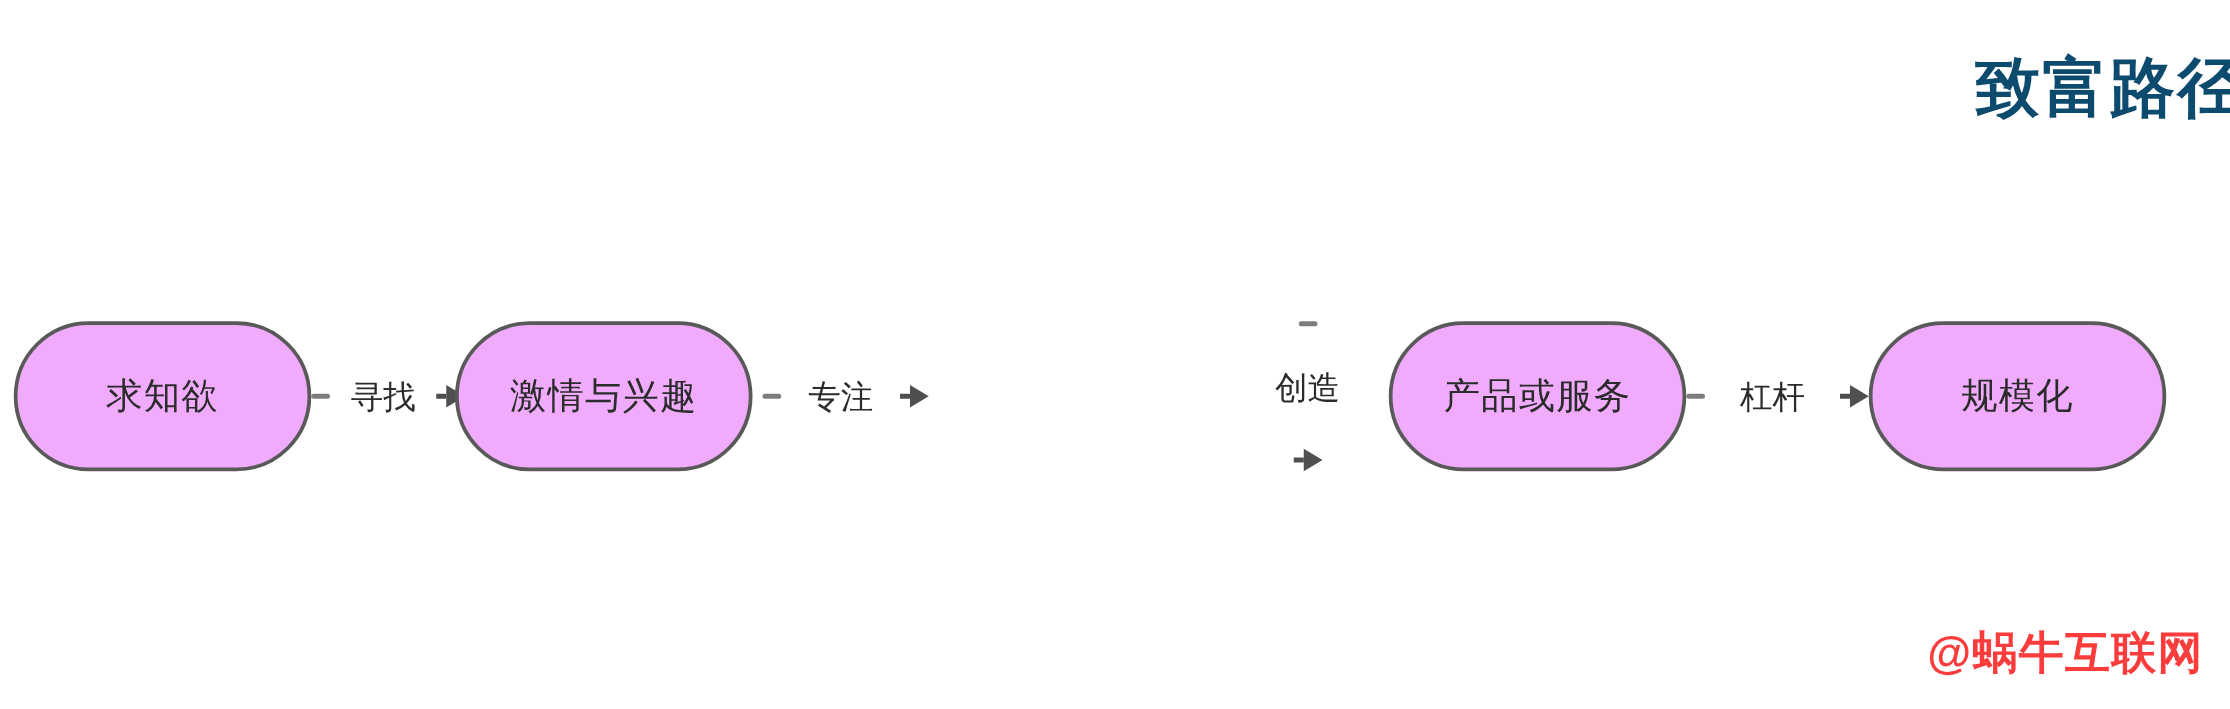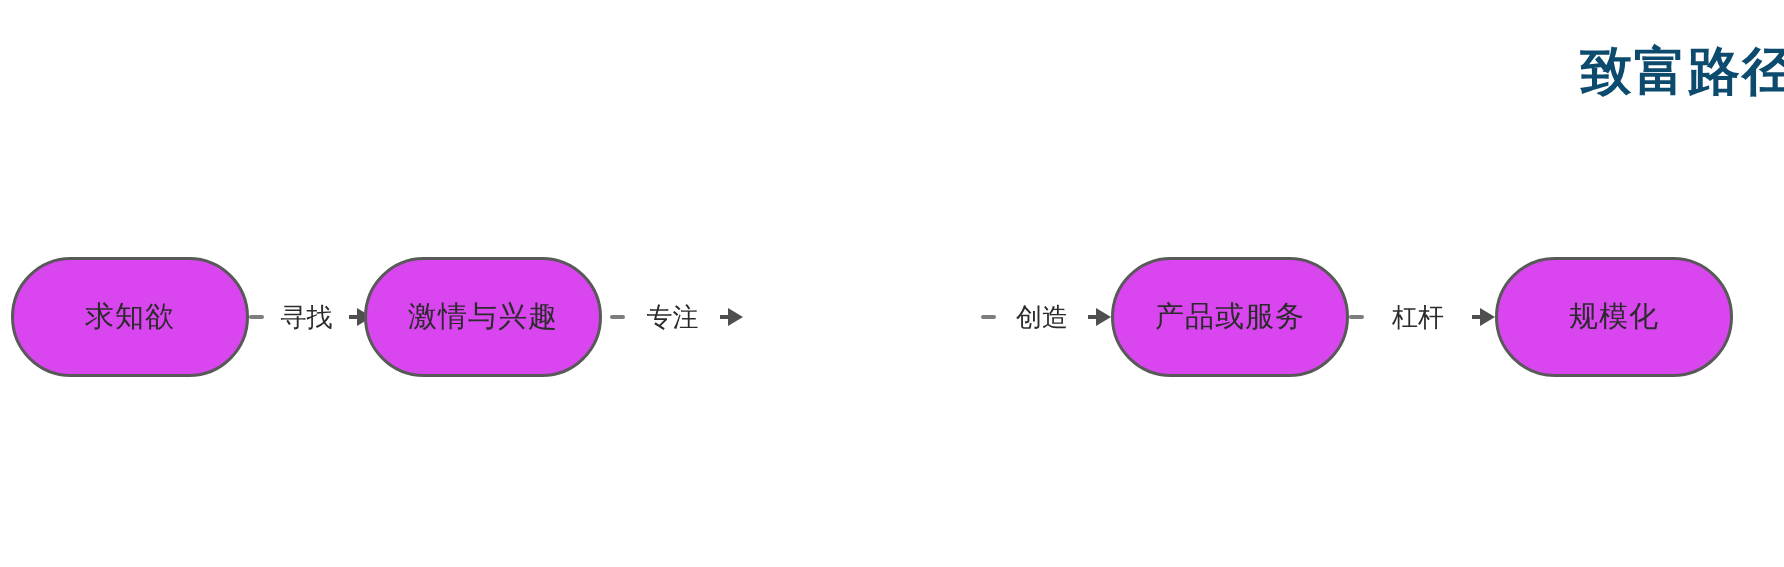--- a/index.html
+++ b/index.html
@@ -23,21 +23,21 @@
     font-weight: bold;
     color: #0c4a6e;
     letter-spacing: 2px;
   }
   .node {
     position: absolute;
     top: 257px;
     width: 238px;
     height: 120px;
     box-sizing: border-box;
-    background: #d946ef;
+    background: #f0abfc;
     border: 3px solid #595959;
     border-radius: 60px;
     display: flex;
     align-items: center;
     justify-content: center;
     font-size: 29px;
     color: #2b2b2b;
     letter-spacing: 1px;
     white-space: nowrap;
   }
@@ -50,21 +50,21 @@
     position: absolute;
     top: 257px;
     height: 120px;
     box-sizing: border-box;
     display: flex;
     align-items: center;
     justify-content: space-between;
   }
   .edge-1 { left: 249px;  width: 123px; }
   .edge-2 { left: 610px;  width: 133px; }
-  .edge-3 { left: 981px;  width: 130px; }
+  .edge-3 { left: 981px;  width: 130px; flex-direction: column; }
   .edge-4 { left: 1349px; width: 146px; }
   .stub {
     width: 15px;
     height: 4px;
     background: #7d7d7d;
     border-radius: 2px;
     flex: none;
   }
   .edge-label {
     font-size: 26px;
@@ -153,14 +153,15 @@
     <span class="arrow">
       <span class="arrow-line"></span>
       <span class="arrow-head"></span>
     </span>
   </div>
 
   <div class="node node-5">
     <span>规模化</span>
   </div>
 
+  <div class="watermark">@蜗牛互联网</div>
 
 </div>
 
 </body></html>

